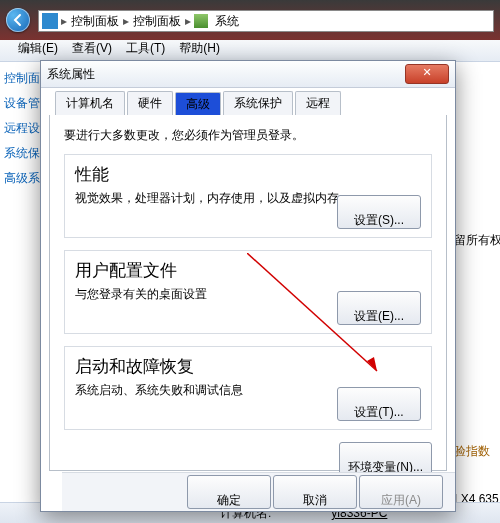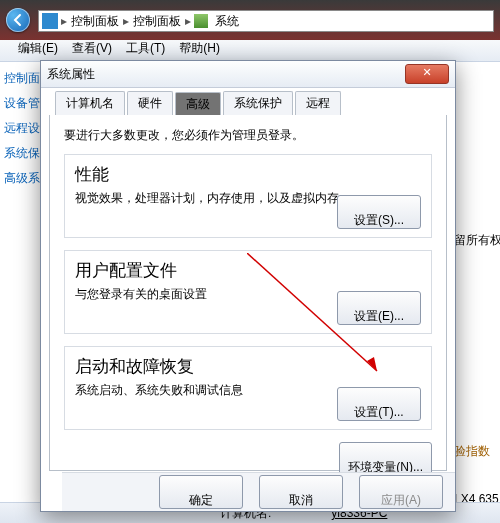--- a/index.html
+++ b/index.html
@@ -31,32 +31,32 @@
 
   
   .dialog{position:absolute;left:40px;top:60px;width:414px;height:450px;background:#fff;border:1px solid #7c8aa0;box-shadow:0 6px 22px rgba(0,0,0,.45);}
   .dlg-title{height:26px;background:linear-gradient(#fdfefe,#e6ecf4);border-bottom:1px solid #c4ccd9;display:flex;align-items:center;padding:0 6px;}
   .dlg-title .t{flex:1;font-size:12px;}
   .dlg-close{width:42px;height:18px;background:linear-gradient(#e67b63,#c8412a);border:1px solid #963526;border-radius:3px;color:#fff;text-align:center;line-height:15px;font-size:11px;}
   .dlg-body{position:absolute;left:8px;top:30px;right:8px;bottom:40px;}
 
   .tabs{position:relative;height:24px;border-bottom:1px solid #b7bfc9;display:flex;padding-left:6px;}
   .tab{padding:3px 10px 0 10px;border:1px solid #b7bfc9;border-bottom:none;background:#f2f4f8;margin-right:2px;border-radius:2px 2px 0 0;height:20px;}
-  .tab.active{background:#737373;position:relative;top:1px;height:20px;}
+  .tab.active{background:#1d4ed8;position:relative;top:1px;height:20px;}
 
   .panel{position:absolute;left:0;right:0;top:24px;bottom:0;border:1px solid #b7bfc9;border-top:none;background:#fff;padding:12px 14px;box-sizing:border-box;}
   .intro{margin:0 0 10px 0;}
   .group{border:1px solid #d7dce3;padding:8px 10px 10px 10px;margin-bottom:12px;position:relative;}
   .group .gtitle{font-size:17px;margin-bottom:4px;}
   .group .gdesc{font-size:12px;color:#000;}
   .gbtns{position:absolute;right:10px;bottom:8px;}
   .wbtn{min-width:84px;height:22px;background:linear-gradient(#fdfdfd,#e5e9f0);border:1px solid #8e99ab;border-radius:3px;font-size:12px;padding:16px 8px;cursor:default;}
   .envrow{text-align:right;margin-top:2px;}
 
-  .dlg-foot{position:absolute;left:0;right:0;bottom:0;height:38px;border-top:1px solid #d7dce3;background:#f2f4f8;display:flex;align-items:center;justify-content:flex-end;padding-right:12px;gap:16px;margin-left:21px;}
+  .dlg-foot{position:absolute;left:0;right:0;bottom:0;height:38px;border-top:1px solid #d7dce3;background:#f2f4f8;display:flex;align-items:center;justify-content:flex-end;padding-right:12px;gap:2px;margin-left:21px;}
   .dlg-foot .wbtn.disabled{color:#8a8a8a;}
 
   
   .arrow{position:absolute;left:247px;top:253px;pointer-events:none;}
 </style>
 </head>
 <body>
 
 <div class="stage">
 

